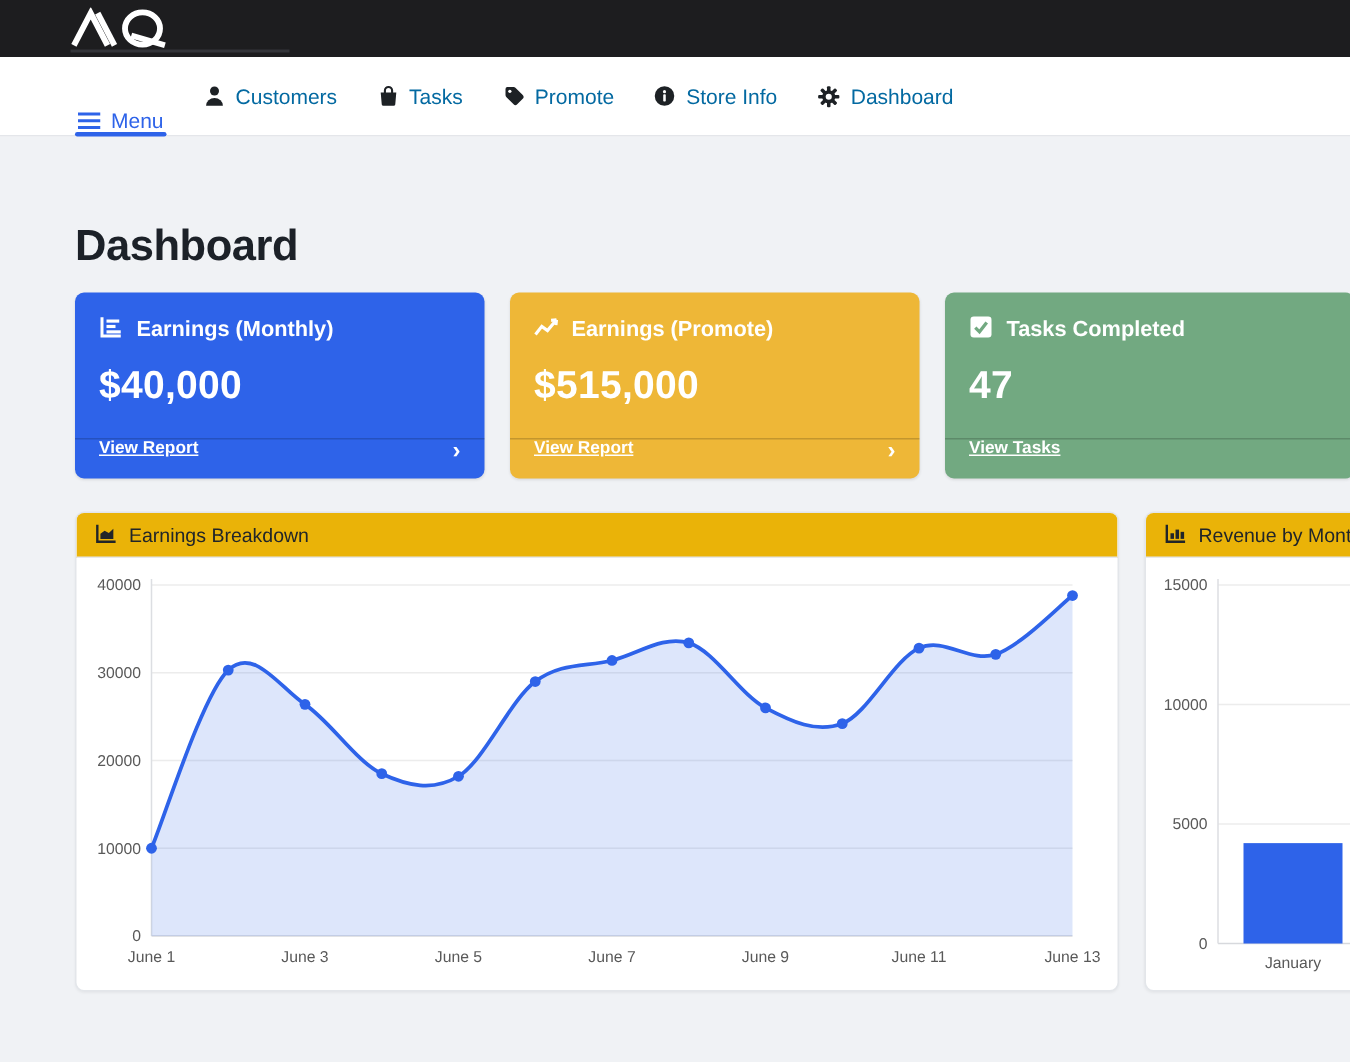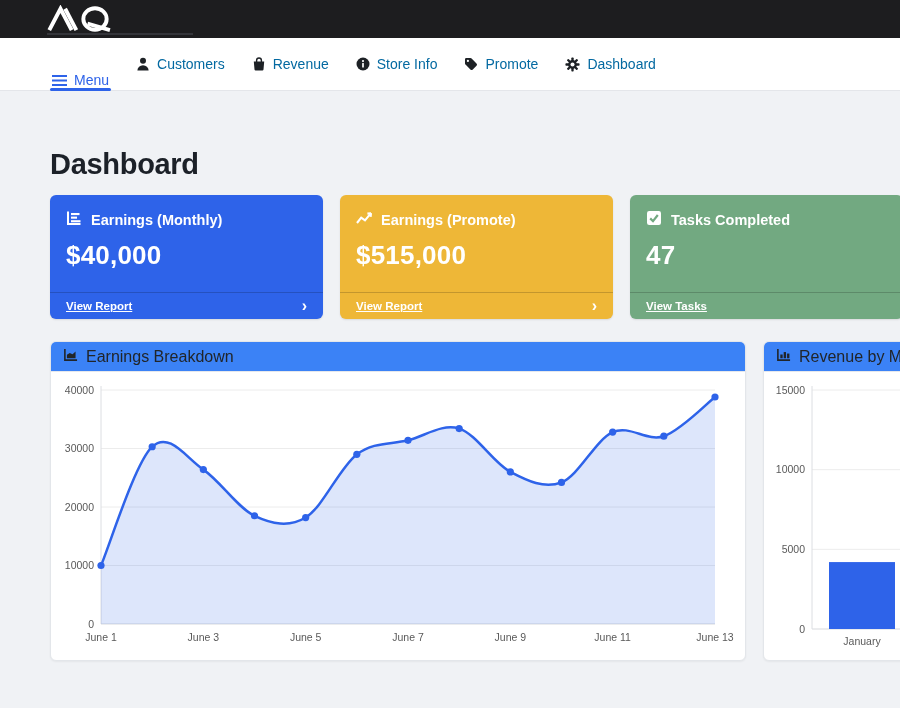--- a/index.html
+++ b/index.html
@@ -22,30 +22,30 @@
   
   main{padding-left:50px}
   h1.page-title{font-size:29px;font-weight:700;color:#1c2128;margin:57px 0 6px;letter-spacing:-0.3px}
   
   .cards-row{display:flex;gap:17px;width:1104px;margin-top:14px}
   .scard{width:273px;height:124px;border-radius:6px;color:#fff;display:flex;flex-direction:column;
     box-shadow:0 1px 2px rgba(0,0,0,.10)}
   .scard-body{padding:15px 16px 0;flex:1}
   .scard-title{display:flex;align-items:center;gap:9px;font-weight:700;font-size:14.5px}
   .scard-value{font-size:26px;font-weight:700;margin-top:11px;letter-spacing:.2px}
-  .scard-footer{height:26px;border-top:1px solid rgba(0,0,0,.18);display:flex;align-items:center;
+  .scard-footer{height:26px;border-top:1px solid rgba(0,0,0,.18);display:flex;
     justify-content:space-between;padding:0 16px;cursor:pointer}
   .scard-link{color:#fff;font-size:11.5px;font-weight:700;text-decoration:underline}
   .scard-chevron{font-size:16px;line-height:1;font-weight:700}
   
   .charts-row{display:flex;gap:17px;margin-top:22px;width:1459px}
   .chart-card{width:696px;height:320px;background:#fff;border:1px solid #e3e6ea;border-radius:6px;
     overflow:hidden;box-shadow:0 1px 2px rgba(0,0,0,.05);box-sizing:border-box}
-  .chart-header{height:29px;background:#3b82f6;border-bottom:1px solid #e6e8ec;display:flex;
-    align-items:center;gap:8px;padding:0 12px;font-size:16px;color:#212529}
+  .chart-header{height:29px;background:#eab308;border-bottom:1px solid #e6e8ec;display:flex;
+    align-items:center;gap:8px;padding:0 12px;font-size:13px;color:#212529}
   svg.chart{display:block}
 </style>
 </head>
 <body>
 
 <header class="topbar">
   <span class="logo" aria-label="logo">
     <svg width="82" height="28" viewBox="0 0 78 30">
       <g stroke="#fff" stroke-width="4.2" fill="none" stroke-linecap="butt">
         <path d="M5,27 L17,4 L29,27"></path>
@@ -77,40 +77,40 @@
     </span>
     <span>Customers</span>
   </a>
   <a class="nav-item">
     <span class="nicon">
       <svg width="14" height="14" viewBox="0 0 14 14">
           <path d="M4.6,5.6 V3.4 a2.4,2.4 0 0 1 4.8,0 V5.6" fill="none" stroke="#1d2125" stroke-width="1.4"></path>
           <path d="M1.8,4.6 h10.4 l-.7,8 a1.1,1.1 0 0 1 -1.1,.9 H3.6 a1.1,1.1 0 0 1 -1.1,-.9 Z" fill="#1d2125"></path>
         </svg>
     </span>
-    <span>Revenue</span>
+    <span>Tasks</span>
+  </a>
+  <a class="nav-item">
+    <span class="nicon">
+      <svg width="14" height="14" viewBox="0 0 14 14">
+          <path d="M1,2.3 A1.3,1.3 0 0 1 2.3,1 h4.1 a1.7,1.7 0 0 1 1.2,.5 l4.9,4.9 a1.7,1.7 0 0 1 0,2.4 l-3.7,3.7 a1.7,1.7 0 0 1 -2.4,0 L1.5,7.6 A1.7,1.7 0 0 1 1,6.4 Z" fill="#1d2125"></path>
+          <circle cx="3.9" cy="3.9" r="1.1" fill="#fff"></circle>
+        </svg>
+    </span>
+    <span>Promote</span>
   </a>
   <a class="nav-item">
     <span class="nicon">
       <svg width="14" height="14" viewBox="0 0 14 14">
           <circle cx="7" cy="7" r="6.5" fill="#1d2125"></circle>
           <circle cx="7" cy="4.1" r="1.05" fill="#fff"></circle>
           <rect x="6.15" y="5.9" width="1.7" height="4.7" rx="0.5" fill="#fff"></rect>
         </svg>
     </span>
     <span>Store Info</span>
-  </a>
-  <a class="nav-item">
-    <span class="nicon">
-      <svg width="14" height="14" viewBox="0 0 14 14">
-          <path d="M1,2.3 A1.3,1.3 0 0 1 2.3,1 h4.1 a1.7,1.7 0 0 1 1.2,.5 l4.9,4.9 a1.7,1.7 0 0 1 0,2.4 l-3.7,3.7 a1.7,1.7 0 0 1 -2.4,0 L1.5,7.6 A1.7,1.7 0 0 1 1,6.4 Z" fill="#1d2125"></path>
-          <circle cx="3.9" cy="3.9" r="1.1" fill="#fff"></circle>
-        </svg>
-    </span>
-    <span>Promote</span>
   </a>
   <a class="nav-item">
     <span class="nicon">
       <svg width="15" height="15" viewBox="0 0 14 14">
           <g fill="#1d2125">
             <rect x="5.9" y="0.4" width="2.2" height="13.2" rx="0.7"></rect>
             <rect x="5.9" y="0.4" width="2.2" height="13.2" rx="0.7" transform="rotate(45 7 7)"></rect>
             <rect x="5.9" y="0.4" width="2.2" height="13.2" rx="0.7" transform="rotate(90 7 7)"></rect>
             <rect x="5.9" y="0.4" width="2.2" height="13.2" rx="0.7" transform="rotate(135 7 7)"></rect>
             <circle cx="7" cy="7" r="4.1"></circle>

